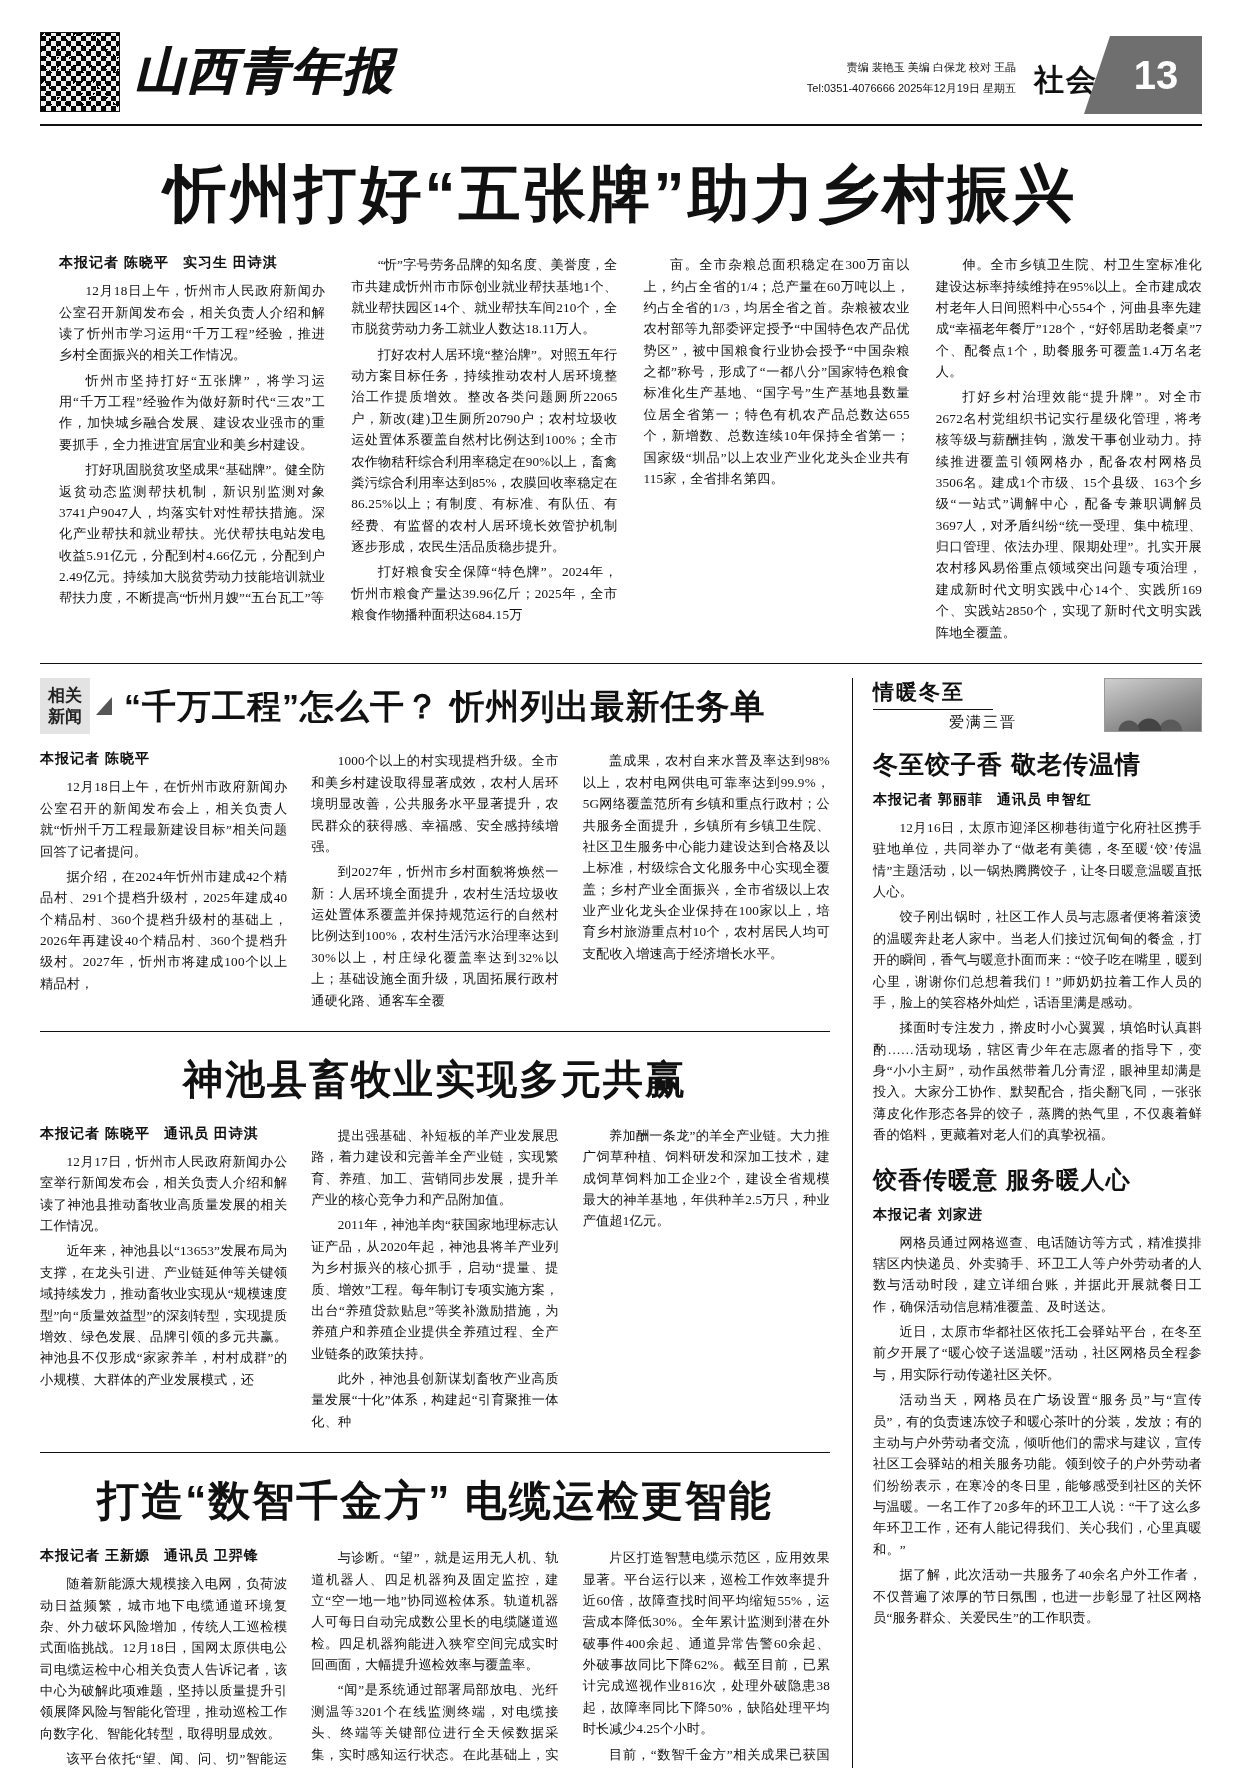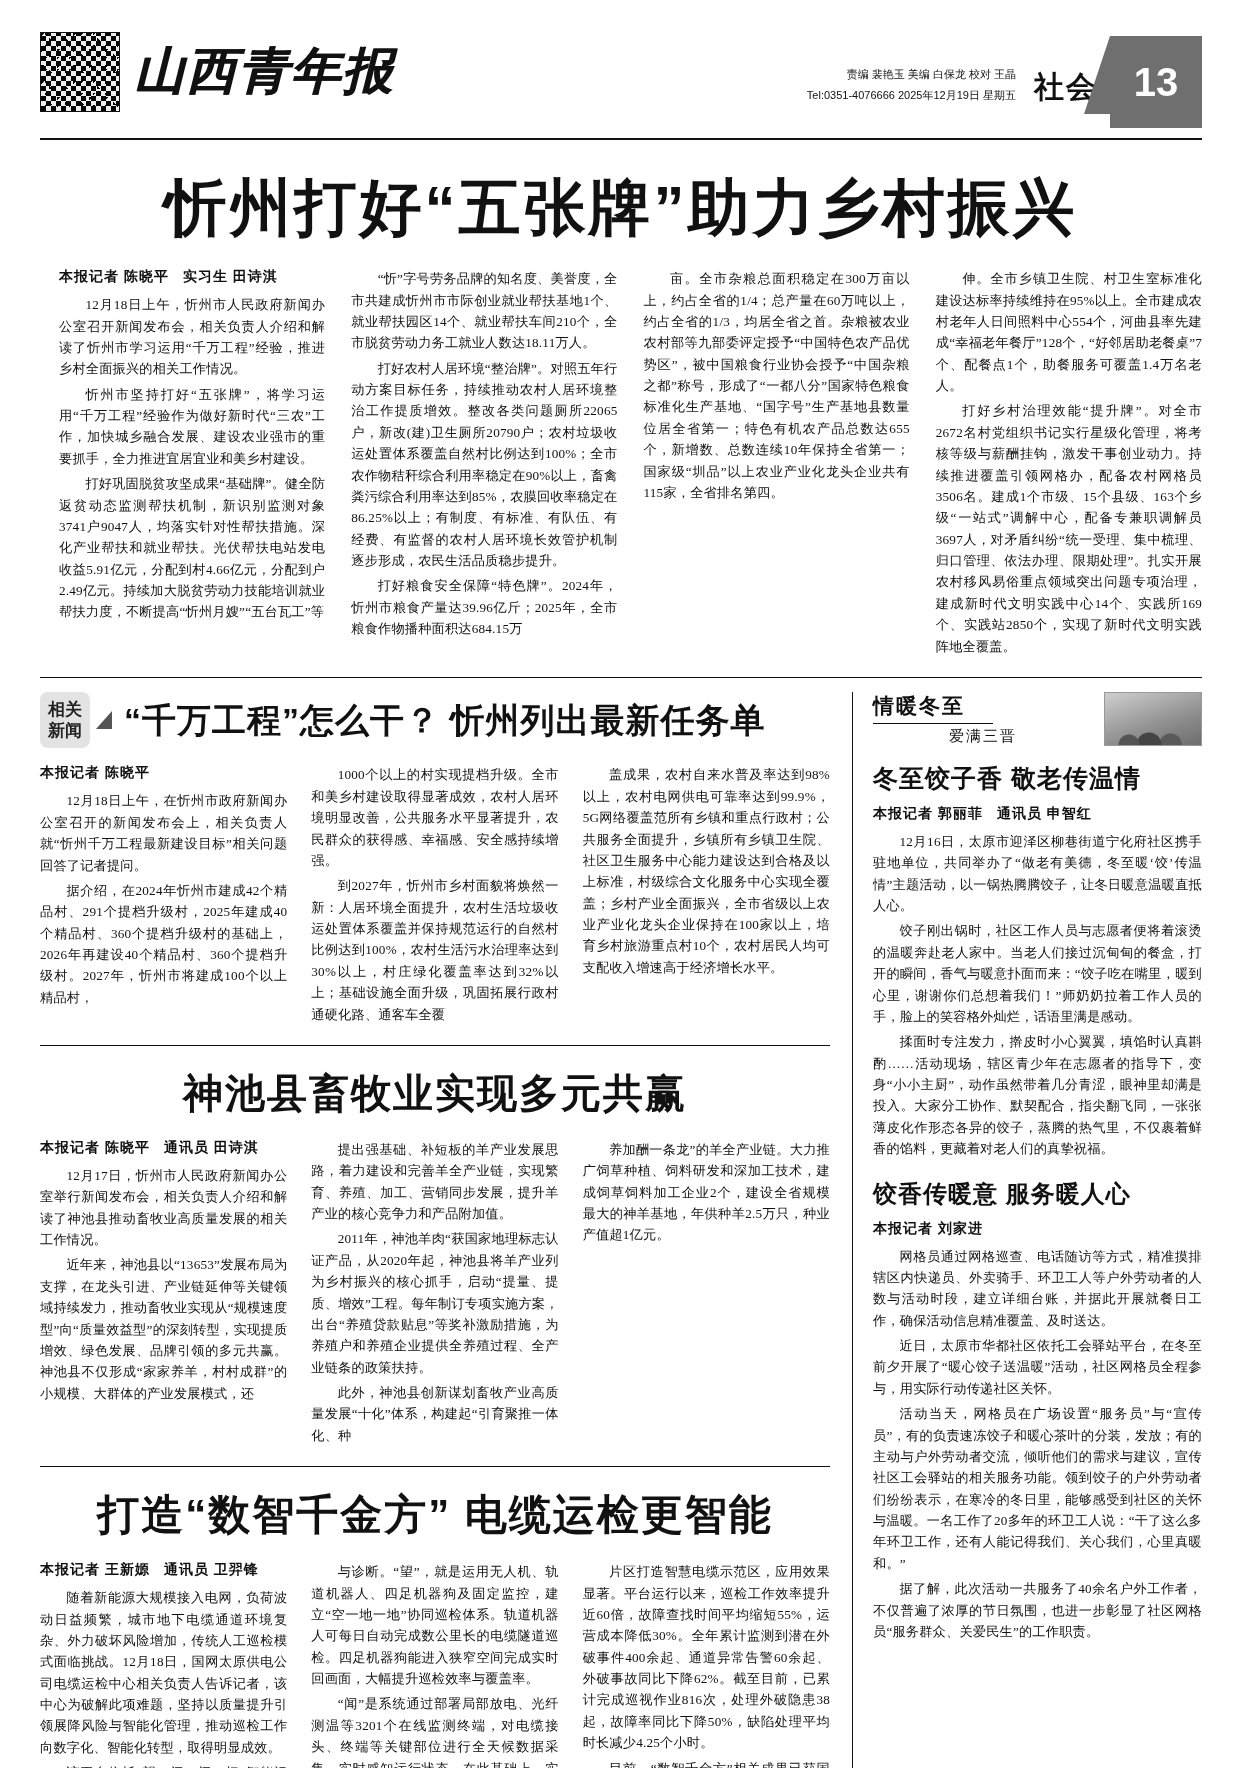--- a/index.html
+++ b/index.html
@@ -69,21 +69,21 @@
     padding-top:14px;
   }
   .section-name{
     font-size:30px;
     font-weight:bold;
     letter-spacing:2px;
     padding:18px 8px 0 0;
     color:#111;
   }
   .page-num-box{
-    width:92px;height:92px;
+    width:92px;height:78px;
     background:#6f6f6f;
     color:#fff;
     display:flex;align-items:center;justify-content:center;
     font-size:40px;font-weight:bold;
     margin-top:8px;
     margin-left:4px;
     position:relative;
     font-family:"Liberation Sans","DejaVu Sans",sans-serif;
   }
   .page-num-box:before{
@@ -156,21 +156,20 @@
   .rel-tag{
     background:#e3e3e3;
     font-size:17px;
     line-height:1.25;
     padding:7px 8px;
     text-align:center;
     font-weight:bold;
     color:#222;
     font-family:"Liberation Sans","DejaVu Sans",sans-serif;
     flex:0 0 auto;
-    border-radius:8px;
   }
   .rel-tri{
     width:0;height:0;
     border-style:solid;
     border-width:0 0 18px 16px;
     border-color:transparent transparent #555 transparent;
     margin-left:6px;
     margin-right:12px;
   }
   .subhead{

